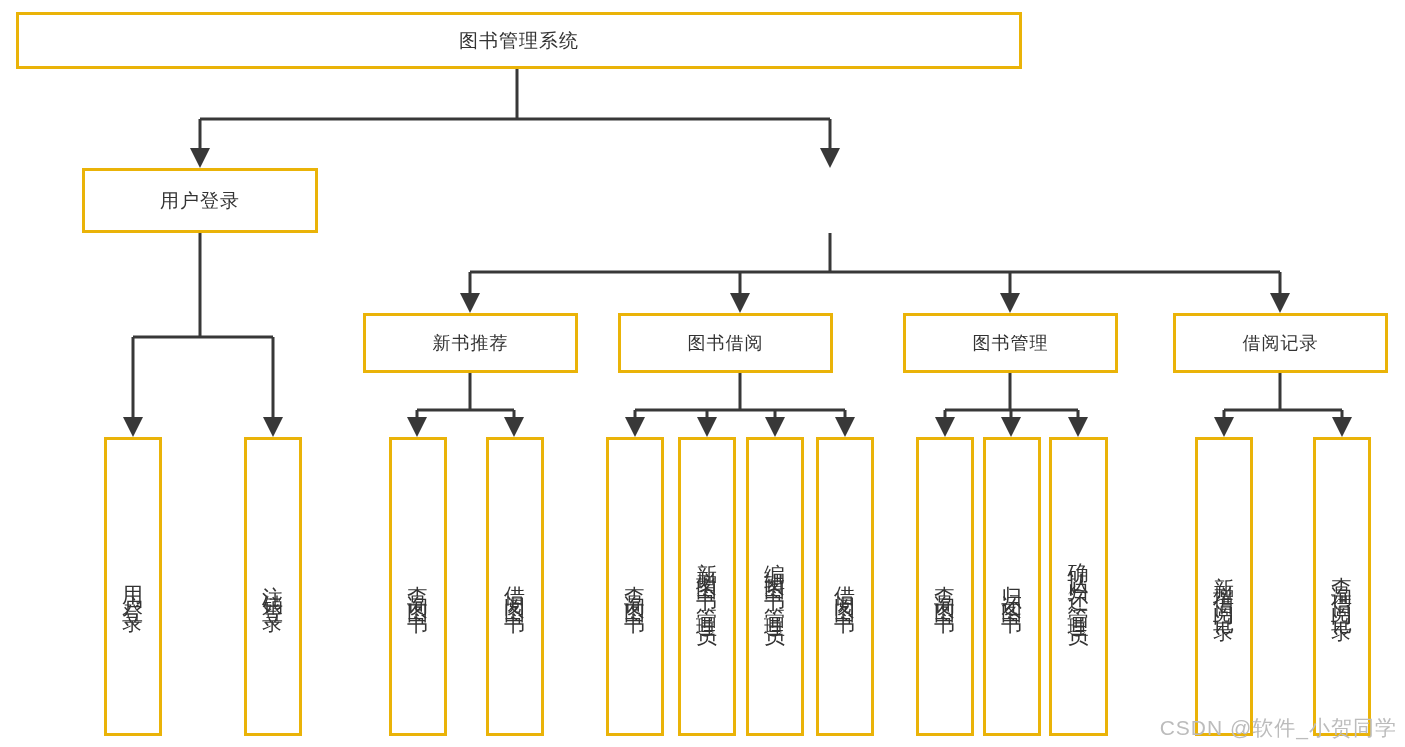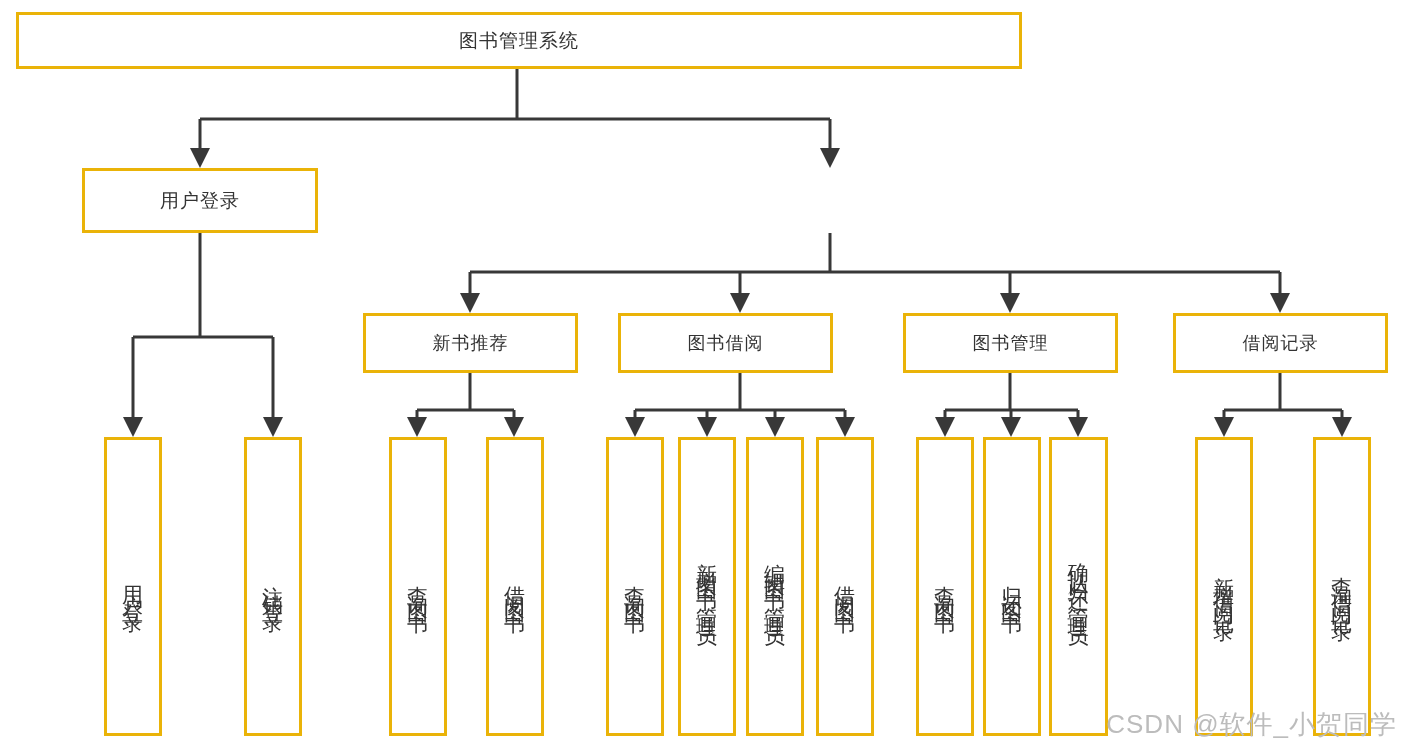--- a/index.html
+++ b/index.html
@@ -21,21 +21,21 @@
   .lvl3 { top:313px; width:215px; height:60px; }
   .lvl3 .lbl { font-size:18px; }
   .leaf { top:437px; width:58px; height:299px; }
   .leaf .lbl {
     writing-mode:vertical-rl; text-orientation:mixed;
     font-size:21px; letter-spacing:9px; line-height:1;
     white-space:nowrap; color:#333333;
   }
   .watermark {
     position:absolute; right:8px; bottom:5px; z-index:3;
-    color:#bcbcbc; font-size:26px; letter-spacing:1px; white-space:nowrap;
+    color:#bcbcbc; font-size:21px; letter-spacing:1px; white-space:nowrap;
   }
 </style>
 </head>
 <body>
 
 <div class="canvas">
 
   <svg class="wires" width="1405" height="747" viewBox="0 0 1405 747" aria-hidden="true">
     <g stroke="#383838" stroke-width="3" fill="none">
 

